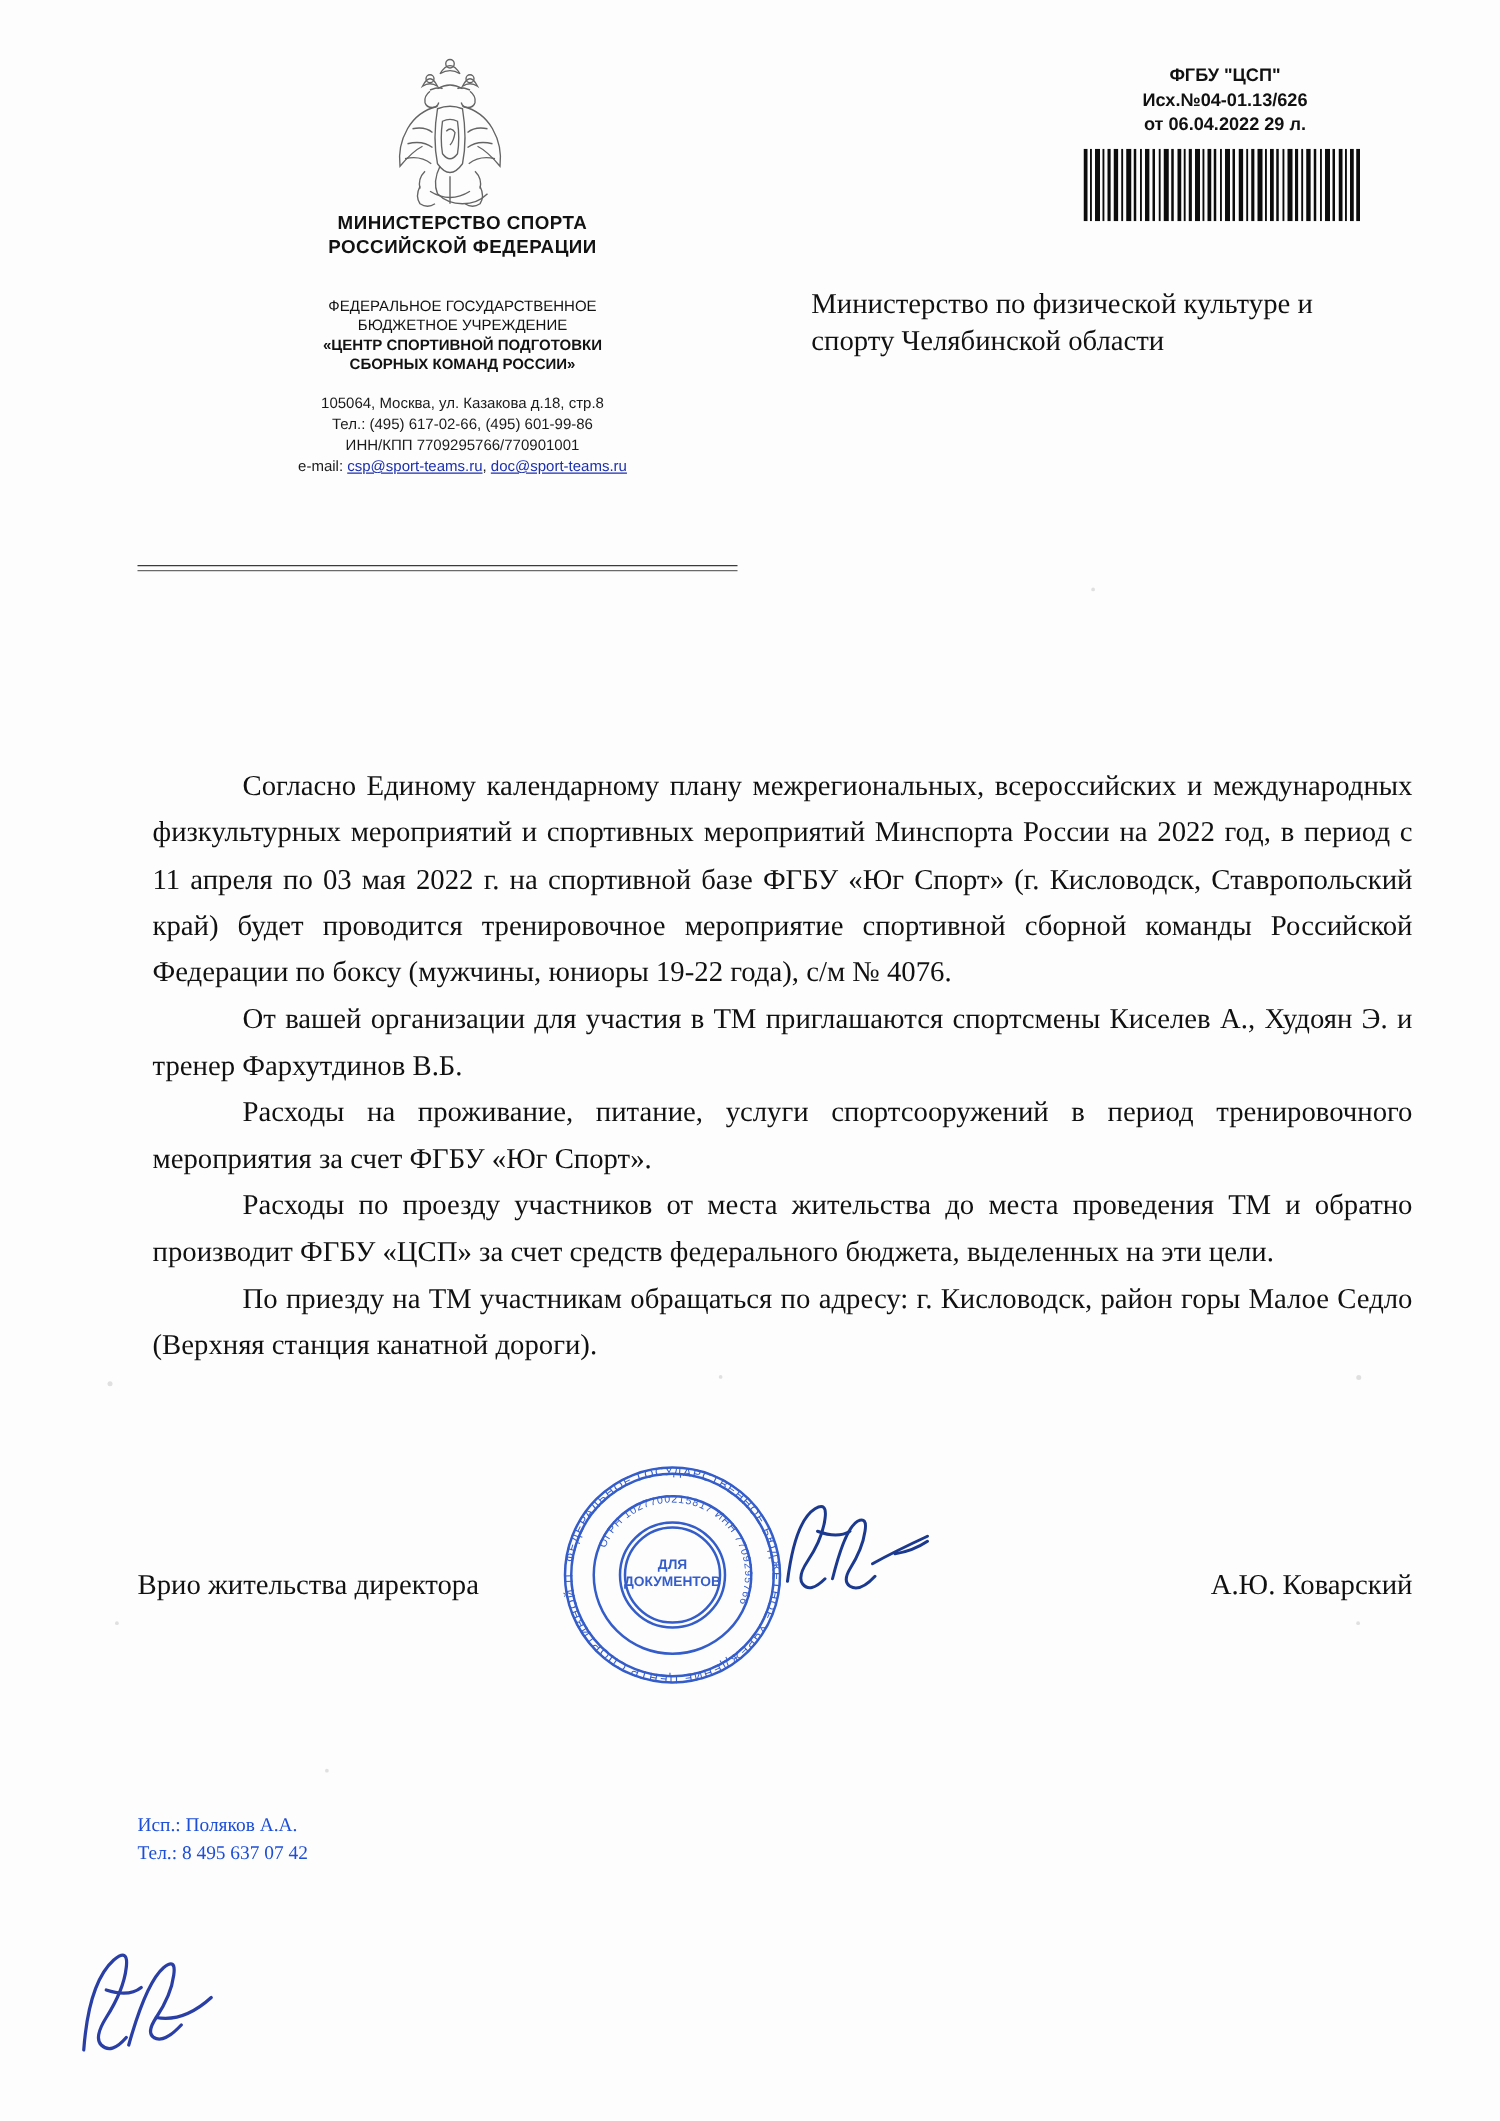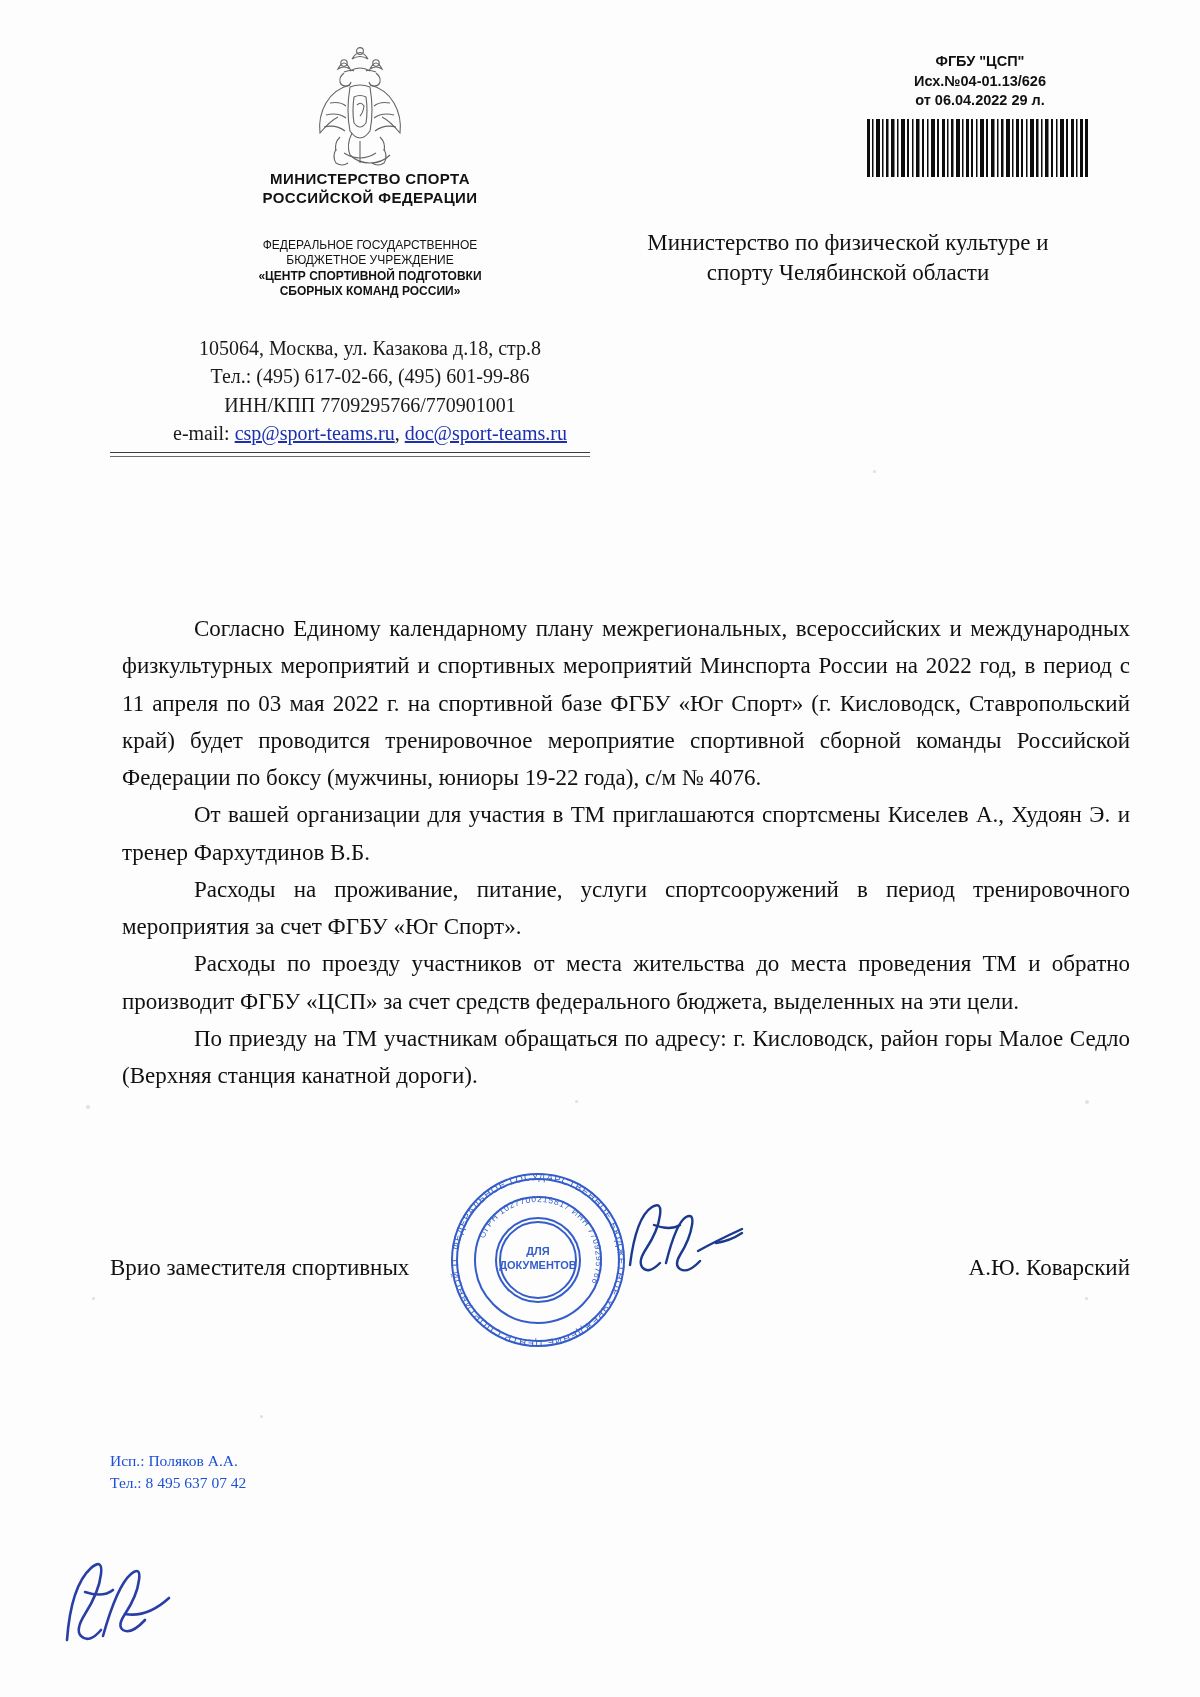--- a/index.html
+++ b/index.html
@@ -63,23 +63,23 @@
     font-family: "Liberation Sans", sans-serif;
     font-size: 12px;
     line-height: 1.3;
     color: #121212;
   }
   .fgbu-block .b {
     font-weight: bold;
   }
 
   .addr-block {
-    margin-top: 34px;
-    font-family: Liberation Serif, serif;
-    font-size: 20px;
+    margin-top: 14px;
+    font-family: Liberation Sans, sans-serif;
+    font-size: 12px;
     line-height: 1.42;
     color: #1a1a1a;
   }
   .addr-block .mail-link {
     color: #1b2fb0;
     text-decoration: underline;
   }
 
   .rule {
     position: absolute;
@@ -109,26 +109,25 @@
   .barcode {
     margin-top: 8px;
     height: 58px;
     width: 225px;
     display: block;
   }
 
   
   .addressee {
     position: absolute;
-    left: 608px;
+    left: 649px;
     top: 228px;
     width: 480px;
     font-size: 23px;
     line-height: 1.32;
-    text-align: center;
     color: #111;
   }
 
   
   .body-text {
     position: absolute;
     left: 110px;
     top: 610px;
     width: 1020px;
     font-size: 23px;
@@ -364,21 +363,21 @@
     <g fill="none" stroke="#1b3a8f" stroke-width="2.4" stroke-linecap="round">
       <path d="M10 80 q6 -48 22 -58 q10 -6 8 8 q-2 16 -14 34 q-8 12 -4 18 q6 8 18 -4"></path>
       <path d="M34 40 q16 6 26 0"></path>
       <path d="M46 78 q10 -40 20 -46 q8 -4 6 8 q-2 14 -12 30 q-6 10 0 14 q8 5 20 -8"></path>
       <path d="M78 66 q18 -10 44 -22"></path>
       <path d="M96 58 q14 -2 26 -10"></path>
     </g>
   </svg>
 
   <div class="sign-row">
-    <div>Врио заместителя спортивных</div>
+    <div>Врио жительства директора</div>
     <div>А.Ю. Коварский</div>
   </div>
 
   <div class="executor">
     <div>Исп.: Поляков А.А.</div>
     <div>Тел.: 8 495 637 07 42</div>
   </div>
 
   <svg class="sig-bottom" viewBox="0 0 160 130">
     <g fill="none" stroke="#2a3fa5" stroke-width="2.6" stroke-linecap="round">

